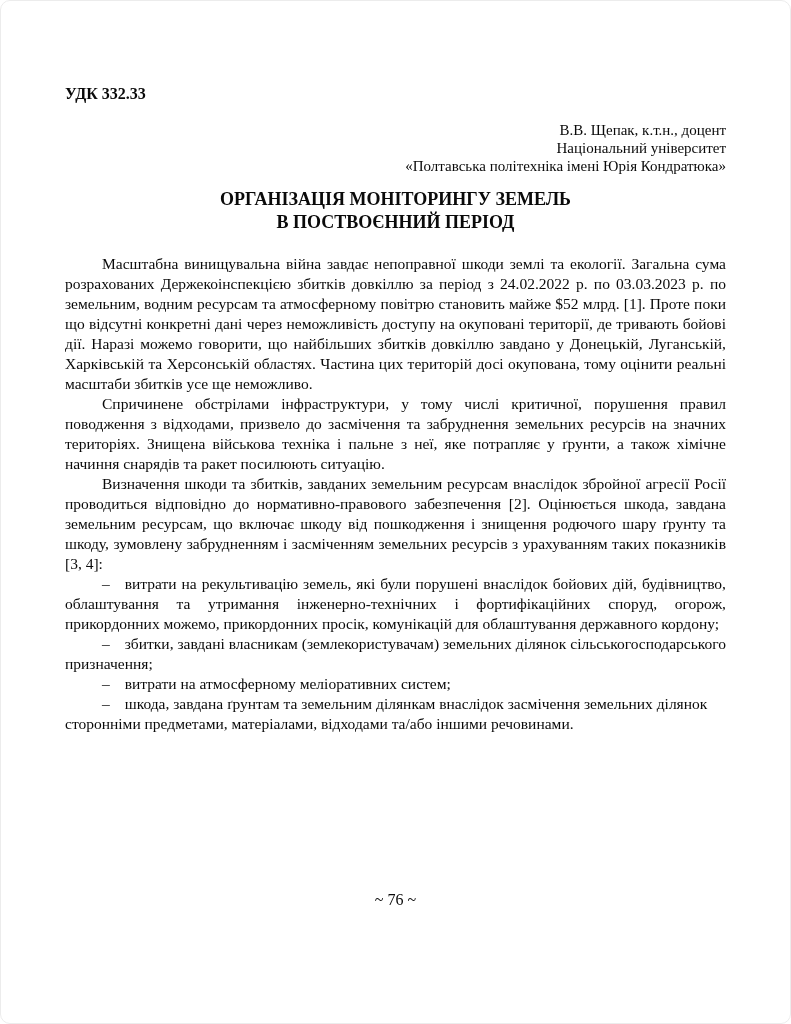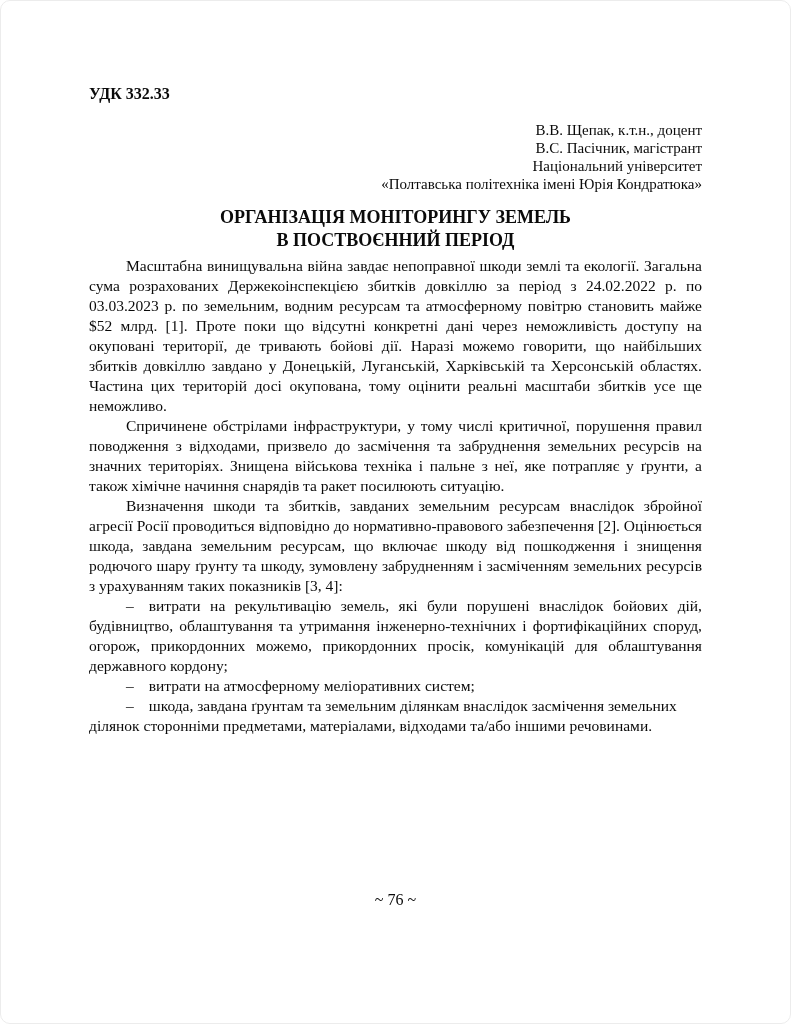--- a/index.html
+++ b/index.html
@@ -13,21 +13,21 @@
     height: 1022px;
     background: #ffffff;
     border: 1px solid #ececec;
     border-radius: 10px;
     box-sizing: content-box;
     font-family: "Liberation Serif", "DejaVu Serif", serif;
     color: #0a0a0a;
     overflow: hidden;
   }
   .content {
-    padding: 0 88px;
+    padding: 0 64px;
   }
   .udc {
     padding-top: 83px;
     font-weight: bold;
     font-size: 16px;
     line-height: 20px;
     text-align: left;
   }
   .authors {
     margin-top: 17px;
@@ -36,21 +36,21 @@
     line-height: 18px;
   }
   .title {
     margin: 13px 0 0 0;
     text-align: center;
     font-weight: bold;
     font-size: 18px;
     line-height: 23px;
   }
   .body-text {
-    margin-top: 4px;
+    margin-top: 20px;
     font-size: 15.5px;
     line-height: 20px;
     text-align: justify;
   }
   .para {
     margin: 0;
     text-indent: 37px;
   }
   .li .marker {
     padding-right: 15px;
@@ -71,36 +71,36 @@
 </head>
 <body>
 
 <div class="page">
   <div class="content">
 
     <div class="udc">УДК 332.33</div>
 
     <div class="authors">
       <div>В.В. Щепак, к.т.н., доцент</div>
-      <div>В.С. Пасічник, магістрант</div>
       <div>Національний університет</div>
       <div>«Полтавська політехніка імені Юрія Кондратюка»</div>
     </div>
 
     <h1 class="title">
       <span style="display:block">ОРГАНІЗАЦІЯ МОНІТОРИНГУ ЗЕМЕЛЬ</span>
       <span style="display:block">В ПОСТВОЄННИЙ ПЕРІОД</span>
     </h1>
 
     <div class="body-text">
       <p class="para">Масштабна винищувальна війна завдає непоправної шкоди землі та екології. Загальна сума розрахованих Держекоінспекцією збитків довкіллю за період з 24.02.2022 р. по 03.03.2023 р. по земельним, водним ресурсам та атмосферному повітрю становить майже $52 млрд. [1]. Проте поки що відсутні конкретні дані через неможливість доступу на окуповані території, де тривають бойові дії. Наразі можемо говорити, що найбільших збитків довкіллю завдано у Донецькій, Луганській, Харківській та Херсонській областях. Частина цих територій досі окупована, тому оцінити реальні масштаби збитків усе ще неможливо.</p>
       <p class="para">Спричинене обстрілами інфраструктури, у тому числі критичної, порушення правил поводження з відходами, призвело до засмічення та забруднення земельних ресурсів на значних територіях. Знищена військова техніка і пальне з неї, яке потрапляє у ґрунти, а також хімічне начиння снарядів та ракет посилюють ситуацію.</p>
       <p class="para">Визначення шкоди та збитків, завданих земельним ресурсам внаслідок збройної агресії Росії проводиться відповідно до нормативно-правового забезпечення [2]. Оцінюється шкода, завдана земельним ресурсам, що включає шкоду від пошкодження і знищення родючого шару ґрунту та шкоду, зумовлену забрудненням і засміченням земельних ресурсів з урахуванням таких показників [3, 4]:</p>
 
       <p class="para li"><span class="marker">–</span><span>витрати на рекультивацію земель, які були порушені внаслідок бойових дій, будівництво, облаштування та утримання інженерно-технічних і фортифікаційних споруд, огорож, прикордонних можемо, прикордонних просік, комунікацій для облаштування державного кордону;</span></p>
+      <p class="para li"><span class="marker">–</span><span>збитки, завдані власникам (землекористувачам) земельних ділянок сільськогосподарського призначення;</span></p>
       <p class="para li"><span class="marker">–</span><span>витрати на атмосферному меліоративних систем;</span></p>
       <p class="para li left"><span class="marker">–</span><span>шкода, завдана ґрунтам та земельним ділянкам внаслідок засмічення земельних ділянок сторонніми предметами, матеріалами, відходами та/або іншими речовинами.</span></p>
     </div>
 
   </div>
 
   <div class="footer">~ 76 ~</div>
 </div>
 
 </body></html>

